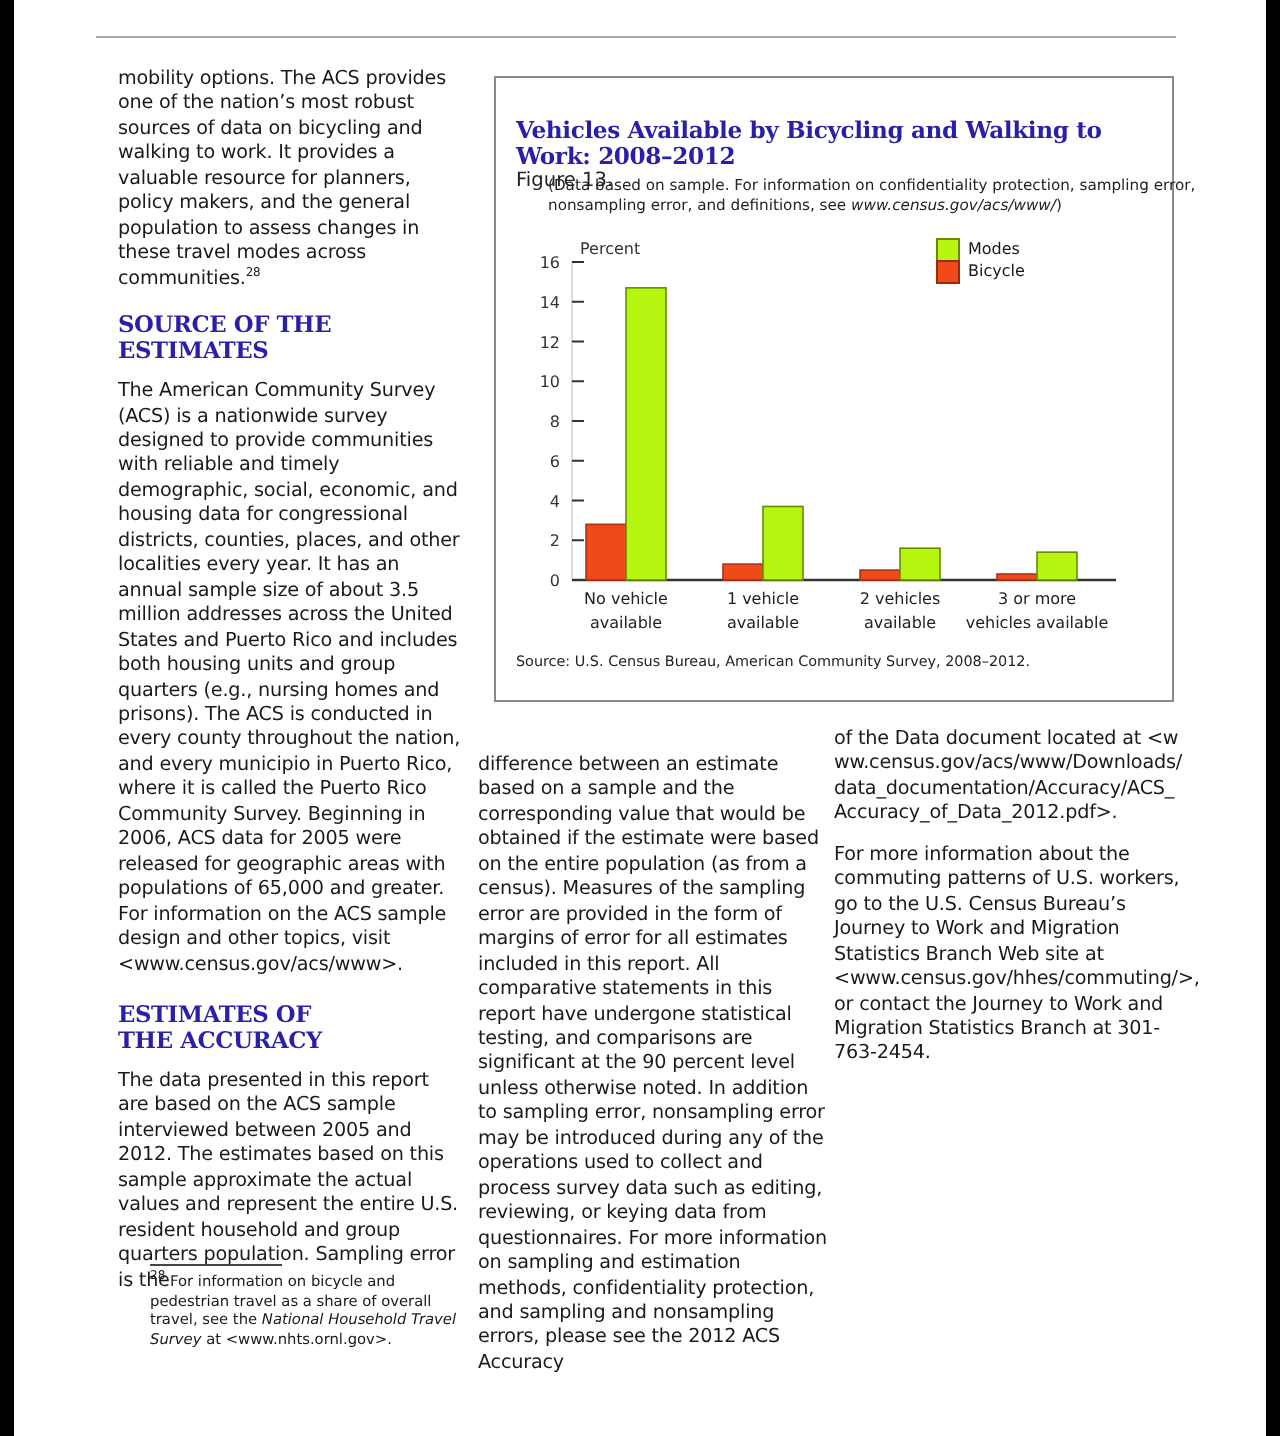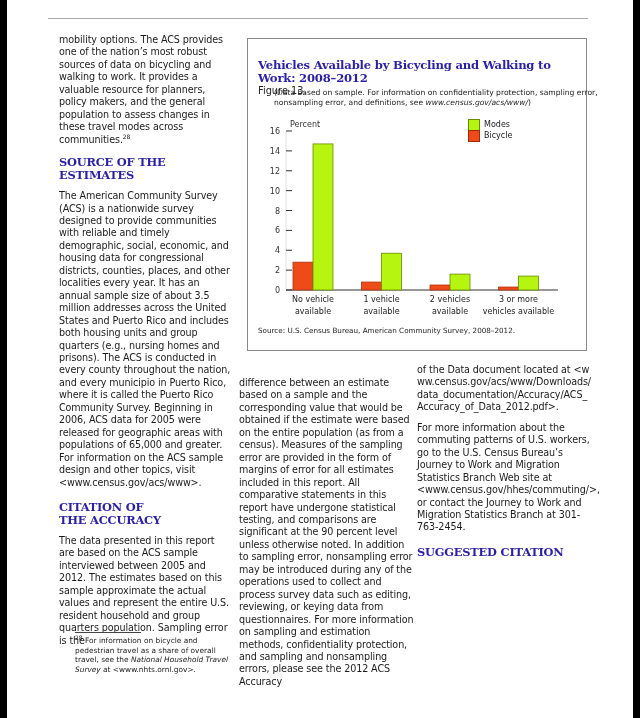--- a/index.html
+++ b/index.html
@@ -37,21 +37,21 @@
 </head>
 <body>
 
 <div class="page">
   <div class="top-rule"></div>
 
   <div class="col c1">
     <p><span>mobility options. The ACS provides one of the nation’s most robust sources of data on bicycling and walking to work. It provides a valuable resource for planners, policy makers, and the general population to assess changes in these travel modes across communities.</span><span class="sup">28</span></p>
     <h2>SOURCE OF THE ESTIMATES</h2>
     <p>The American Community Survey (ACS) is a nationwide survey designed to provide communities with reliable and timely demographic, social, economic, and housing data for congressional districts, counties, places, and other localities every year. It has an annual sample size of about 3.5 million addresses across the United States and Puerto Rico and includes both housing units and group quarters (e.g., nursing homes and prisons). The ACS is conducted in every county throughout the nation, and every municipio in Puerto Rico, where it is called the Puerto Rico Community Survey. Beginning in 2006, ACS data for 2005 were released for geographic areas with populations of 65,000 and greater. For information on the ACS sample design and other topics, visit &lt;www.census.gov/acs/www&gt;.</p>
-    <h2 style="margin-top:12px;"><span>CITATION OF</span><br><span>THE ACCURACY</span></h2>
+    <h2 style="margin-top:12px;"><span>ESTIMATES OF</span><br><span>THE ACCURACY</span></h2>
     <p>The data presented in this report are based on the ACS sample interviewed between 2005 and 2012. The estimates based on this sample approximate the actual values and represent the entire U.S. resident household and group quarters population. Sampling error is the</p>
   </div>
 
   <div class="footnote-rule"></div>
   <div class="footnote">
     <div class="indent"><span class="sup">28</span><span> For information on bicycle and pedestrian travel as a share of overall travel, see the </span><em>National Household Travel Survey</em><span> at &lt;www.nhts.ornl.gov&gt;.</span></div>
   </div>
 
   <div class="figure">
     <div class="fig-num">Figure 13.</div>
@@ -112,15 +112,14 @@
     <div class="fig-source">Source: U.S. Census Bureau, American Community Survey, 2008–2012.</div>
   </div>
 
   <div class="col c2">
     <p>difference between an estimate based on a sample and the corresponding value that would be obtained if the estimate were based on the entire population (as from a census). Measures of the sampling error are provided in the form of margins of error for all estimates included in this report. All comparative statements in this report have undergone statistical testing, and comparisons are significant at the 90 percent level unless otherwise noted. In addition to sampling error, nonsampling error may be introduced during any of the operations used to collect and process survey data such as editing, reviewing, or keying data from questionnaires. For more information on sampling and estimation methods, confidentiality protection, and sampling and nonsampling errors, please see the 2012 ACS Accuracy</p>
   </div>
 
   <div class="col c3">
     <p style="word-break:break-all;">of the Data document located at &lt;www.census.gov/acs/www/Downloads/data_documentation/Accuracy/ACS_Accuracy_of_Data_2012.pdf&gt;.</p>
     <p>For more information about the commuting patterns of U.S. workers, go to the U.S. Census Bureau’s Journey to Work and Migration Statistics Branch Web site at &lt;www.census.gov/hhes/commuting/&gt;, or contact the Journey to Work and Migration Statistics Branch at 301-763-2454.</p>
-    <h2 style="margin-top:12px;">SUGGESTED CITATION</h2>
   </div>
 </div>
 
 </body></html>

